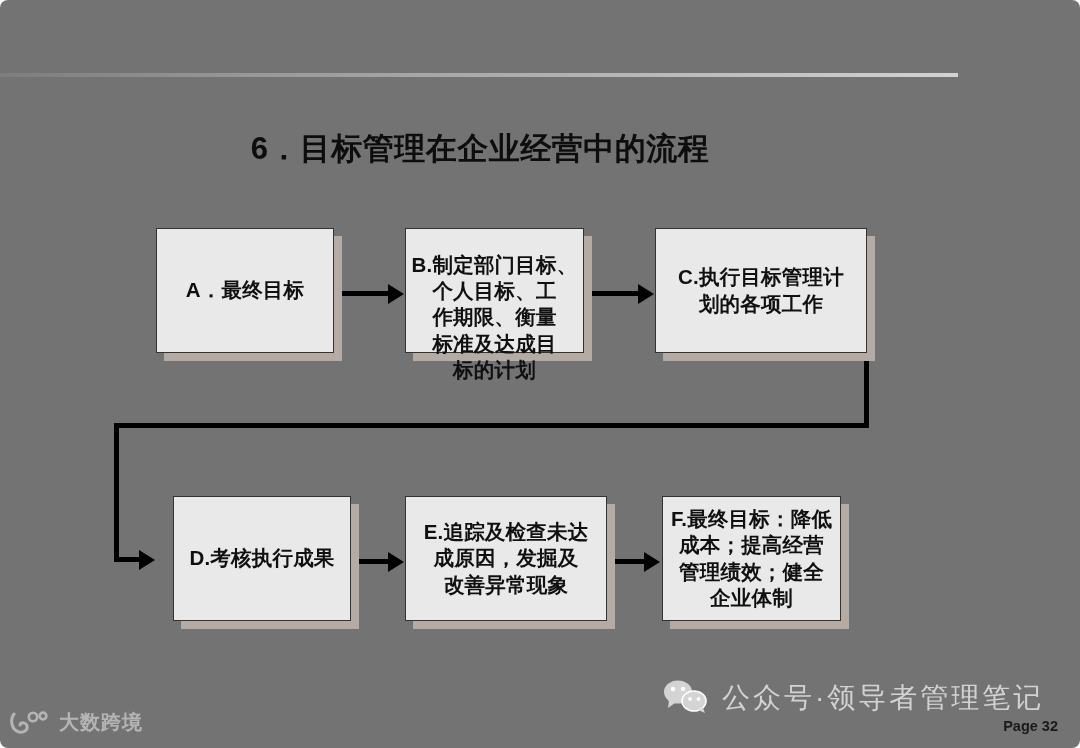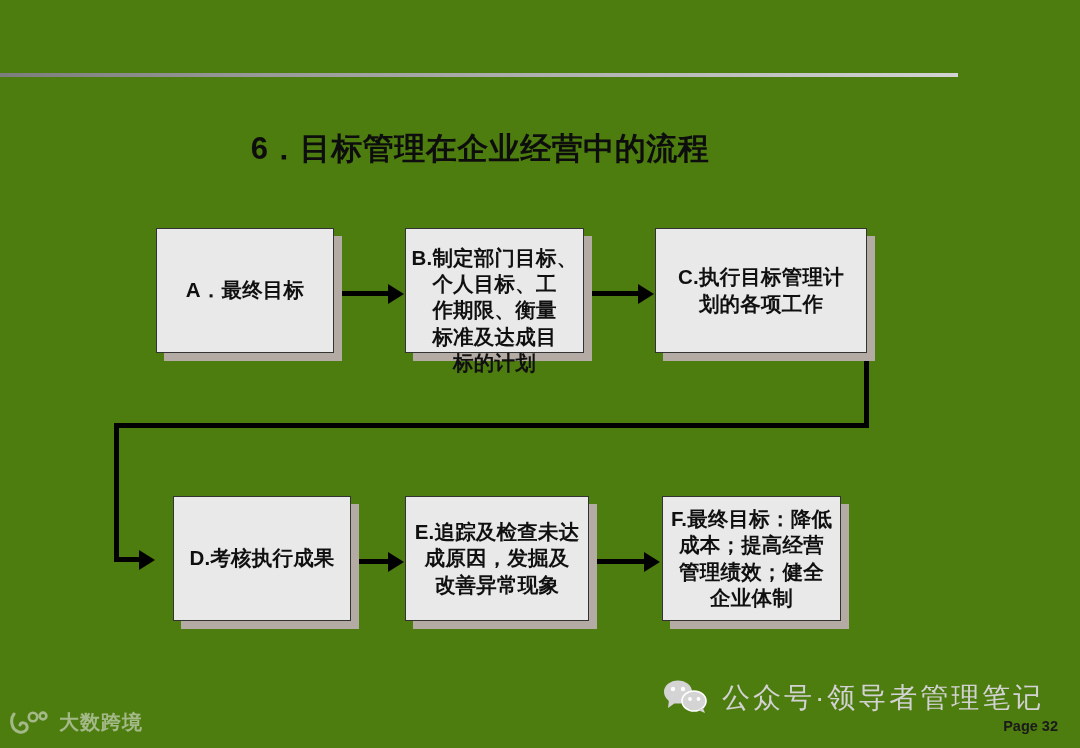--- a/index.html
+++ b/index.html
@@ -9,22 +9,23 @@
     background: #ffffff;
   }
   body {
     font-family: "Liberation Sans", "DejaVu Sans", sans-serif;
     -webkit-font-smoothing: antialiased;
   }
   #slide {
     position: relative;
     width: 1080px;
     height: 748px;
-    background: #4d7c0f;
+    background: #737373;
     overflow: hidden;
+    border-radius: 8px;
   }
 
   
   .top-rule {
     position: absolute;
     left: 0;
     top: 73px;
     width: 958px;
     height: 4px;
     background: linear-gradient(to right, #7d7d7d 0%, #9a9a9a 28%, #b4b4b4 62%, #c9c9c9 88%, #d3d3d3 100%);
@@ -62,28 +63,28 @@
   .node .node-text {
     font-size: 20.5px;
     font-weight: bold;
     line-height: 1.28;
     color: #101010;
     text-align: center;
     white-space: pre-line;
     letter-spacing: 0.2px;
   }
   .node.top-align .node-text {
-    padding-top: 16px;
+    padding-top: 23px;
   }
 
   #node-a { left: 156px; top: 228px; width: 178px; height: 125px; }
   #node-b { left: 405px; top: 228px; width: 179px; height: 125px; }
   #node-c { left: 655px; top: 228px; width: 212px; height: 125px; }
   #node-d { left: 173px; top: 496px; width: 178px; height: 125px; }
-  #node-e { left: 405px; top: 496px; width: 184px; height: 125px; }
+  #node-e { left: 405px; top: 496px; width: 202px; height: 125px; }
   #node-f { left: 662px; top: 496px; width: 179px; height: 125px; }
 
   
   .conn {
     position: absolute;
     z-index: 2;
   }
   .conn .shaft-h {
     position: absolute;
     height: 5px;

